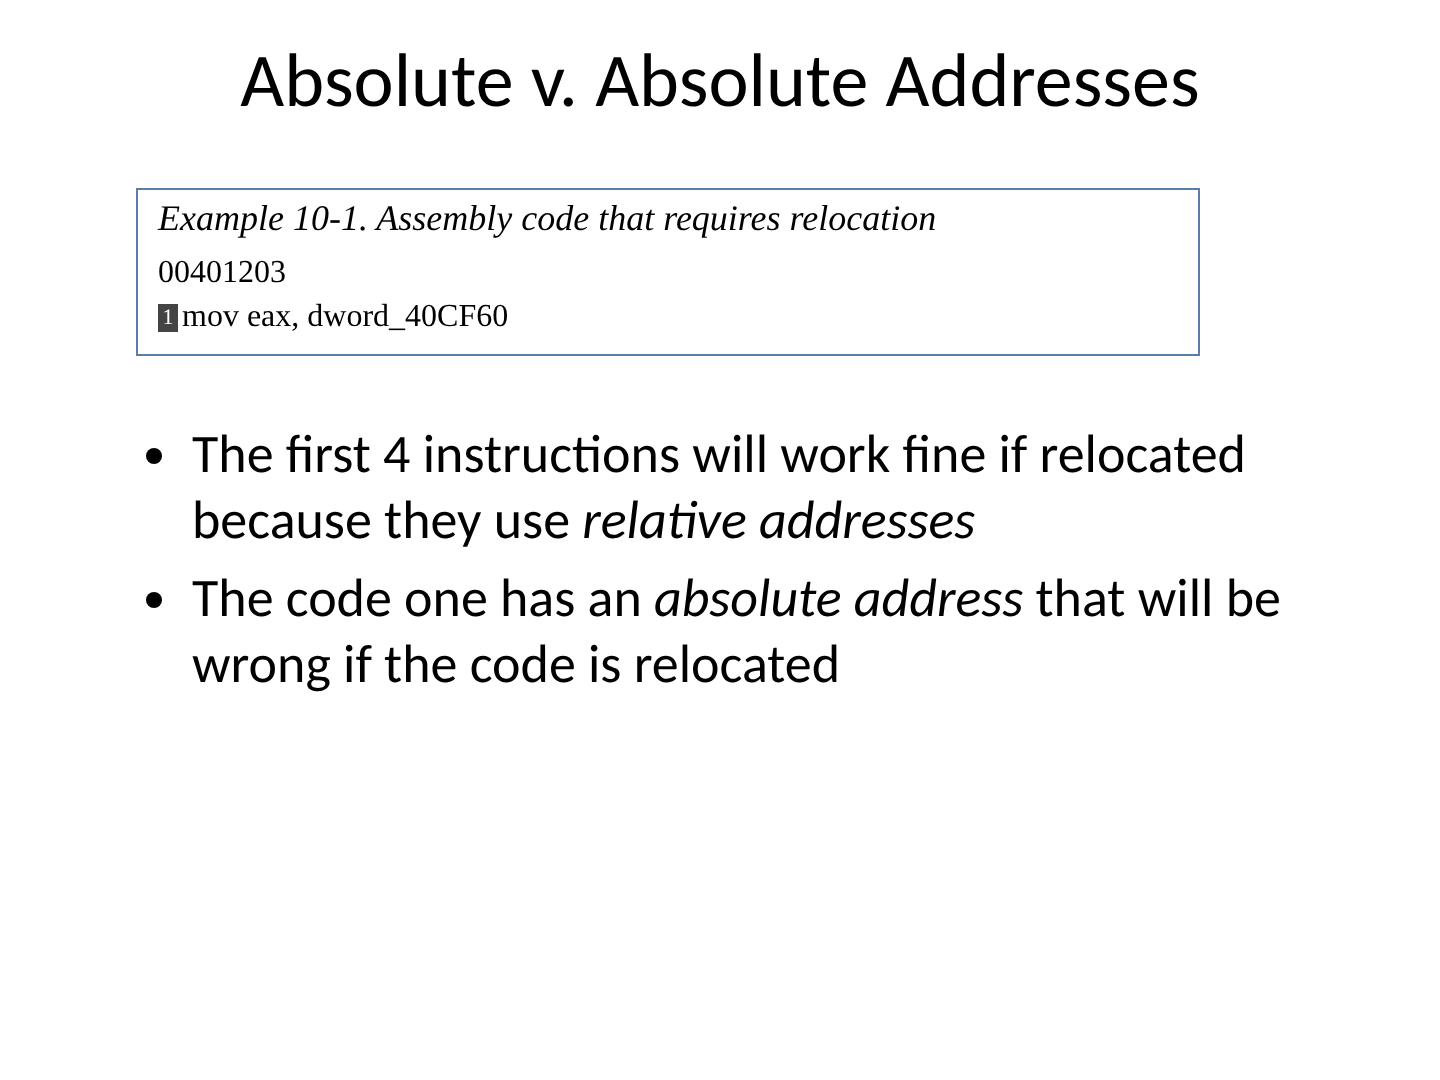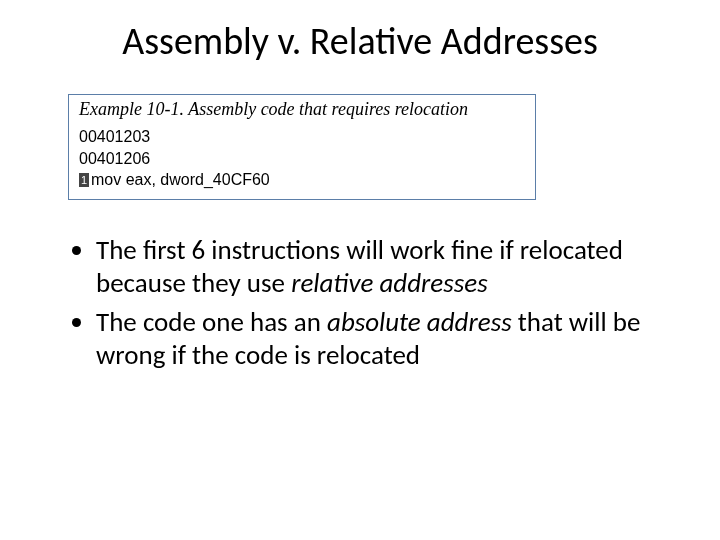--- a/index.html
+++ b/index.html
@@ -19,34 +19,34 @@
   }
   .title {
     font-size: 38px;
     text-align: center;
     padding-top: 18px;
     padding-bottom: 10px;
     font-weight: 400;
   }
   .code-box {
     margin: 20px 0 0 68px;
-    width: 468px;
+    width: 532px;
     border: 1px solid #5b7ea8;
     box-sizing: border-box;
     padding: 4px 10px 8px 10px;
     background: #fff;
   }
   .code-caption {
     font-family: "Times New Roman", Times, serif;
     font-style: italic;
     font-size: 18px;
     margin-bottom: 6px;
   }
   .code-lines {
-    font-family: Liberation Sans, sans-serif;
+    font-family: Liberation Serif, serif;
     font-size: 16px;
     line-height: 1.35;
   }
   .code-line {
     display: flex;
   }
   .addr {
     width: 140px;
     flex: 0 0 140px;
   }
@@ -78,39 +78,38 @@
   .em-ital {
     font-style: italic;
     margin-top: 12px;
   }
 </style>
 </head>
 <body>
 
 <div class="slide">
 
-  <div class="title">Assembly v. Relative Addresses</div>
+  <div class="title">Absolute v. Absolute Addresses</div>
 
   <div class="code-box">
     <div class="code-caption">Example 10-1. Assembly code that requires relocation</div>
     <div class="code-lines">
       <div class="code-line">
         <span class="addr">00401203</span>
       </div>
       <div class="code-line">
-        <span class="addr">00401206</span>
       </div>
       <div class="code-line">
         <span class="instr"><span class="marker">1</span><span>mov eax, dword_40CF60</span></span>
       </div>
     </div>
   </div>
 
   <ul class="bullets">
     <li>
-      <span>The first 6 instructions will work fine if relocated because they use </span><span class="em-ital">relative addresses</span>
+      <span>The first 4 instructions will work fine if relocated because they use </span><span class="em-ital">relative addresses</span>
     </li>
     <li>
       <span>The code one has an </span><span class="em-ital">absolute address</span><span> that will be wrong if the code is relocated</span>
     </li>
   </ul>
 
 </div>
 
 </body></html>

